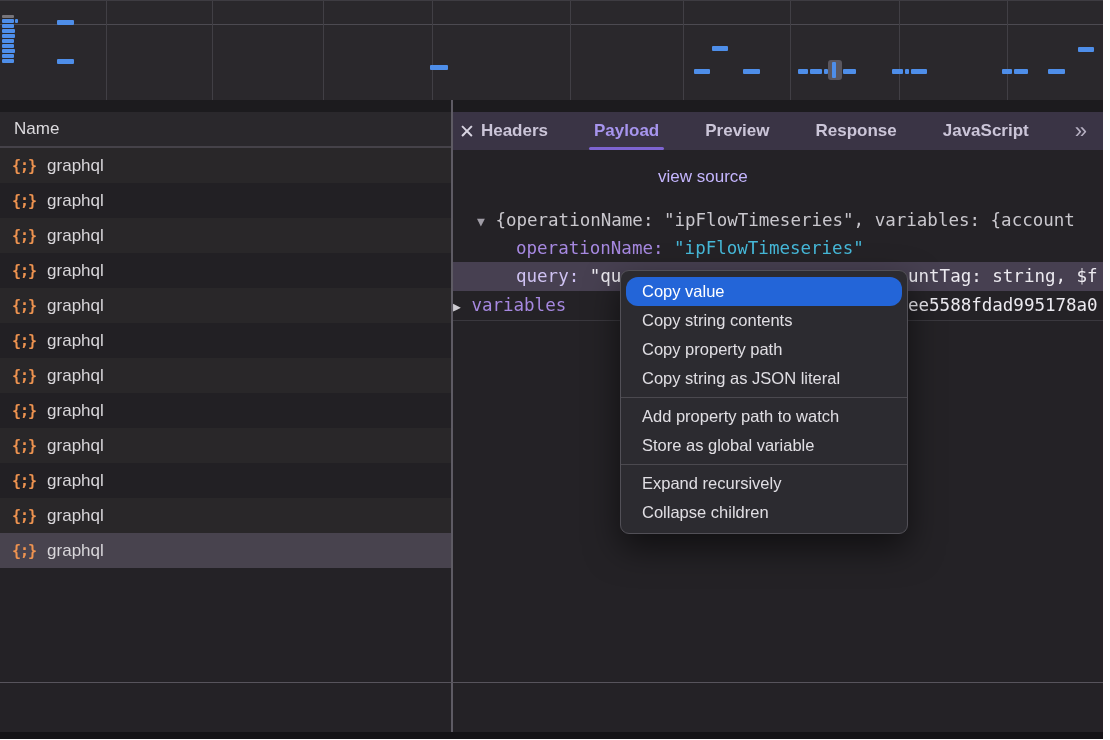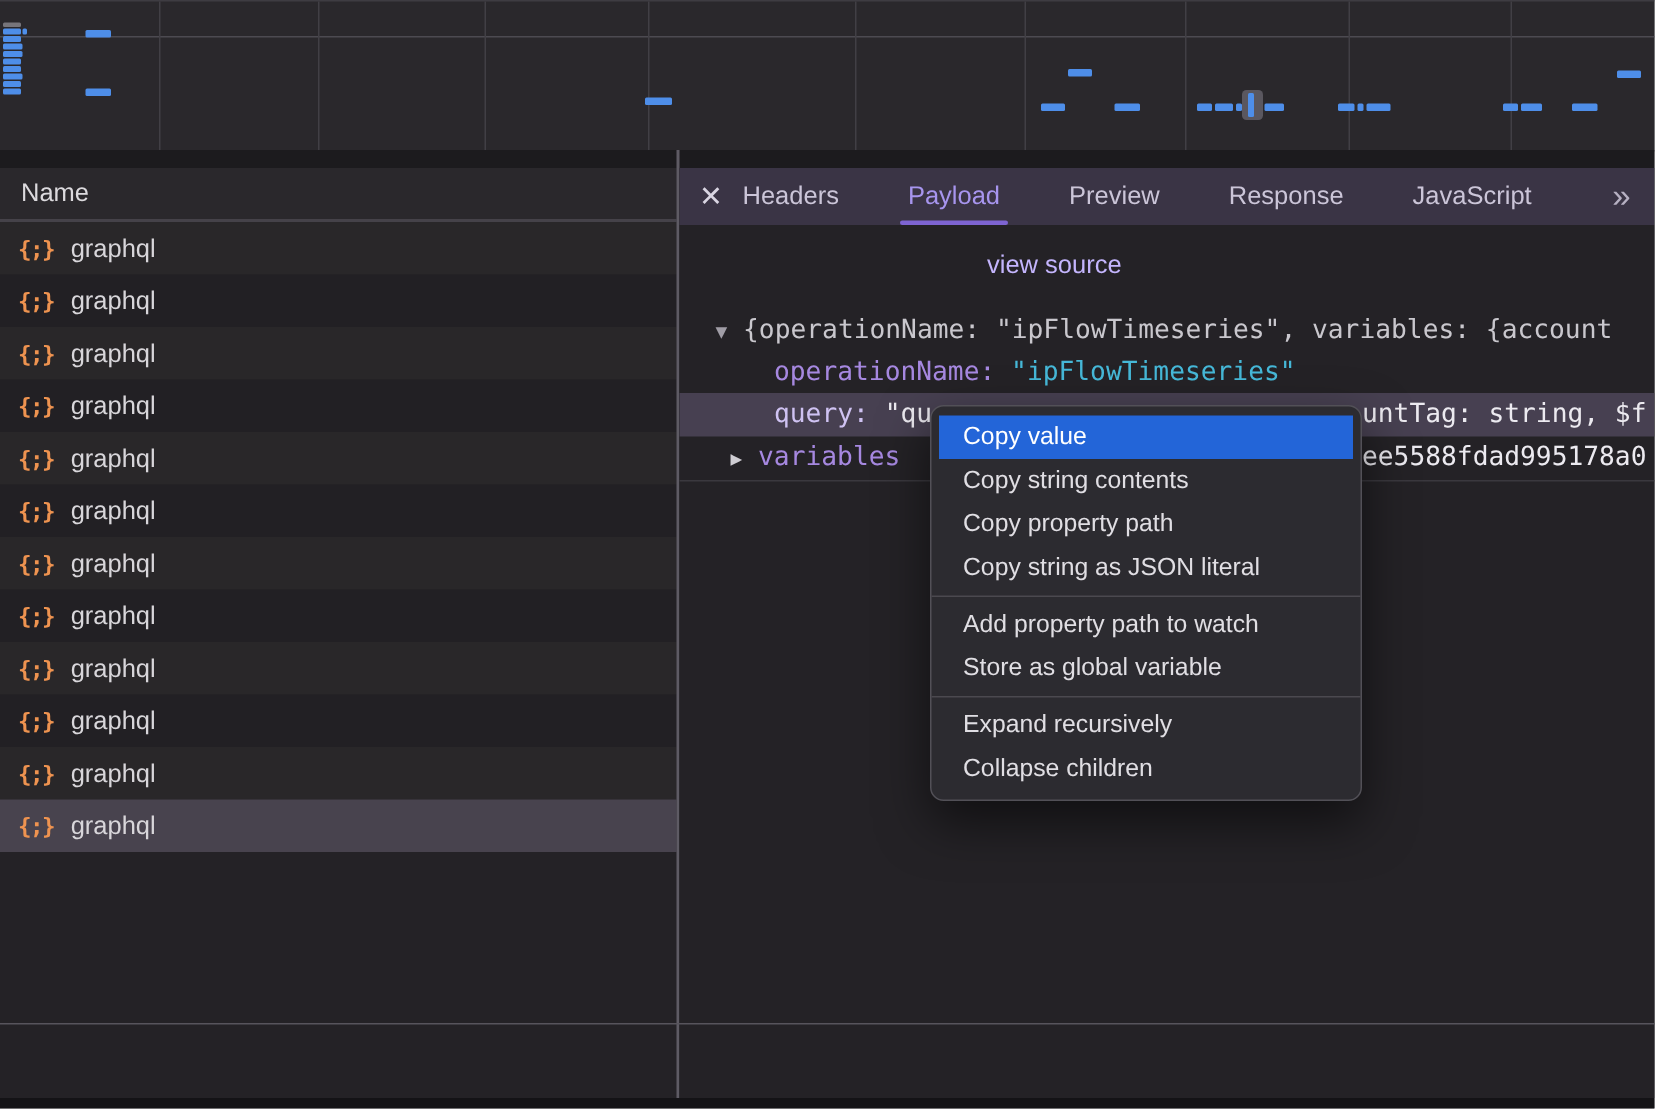--- a/index.html
+++ b/index.html
@@ -22,21 +22,21 @@
   .req-row:nth-child(even){background:#222024;}
   .req-row.selected{background:#48434e;}
   .req-icon{color:#ee9350;font-family:"DejaVu Sans Mono",monospace;font-weight:bold;font-size:15px;letter-spacing:-1px;}
 
   .vsplit{position:absolute;left:451px;top:100px;bottom:7px;width:2px;background:#5e5b64;}
 
   
   .right-panel{position:absolute;left:453px;top:112px;right:0;bottom:7px;background:#262428;}
   .tab-bar{height:38px;background:#3a3445;display:flex;align-items:center;color:#cbc5d8;font-size:17px;}
   .tab-close{width:42px;text-align:center;font-size:19px;color:#d9d5e2;cursor:default;}
-  .tabs-wrap{display:flex;align-items:flex-start;height:38px;}
+  .tabs-wrap{display:flex;align-items:flex-start;height:38px;font-weight:bold;}
   .tab{margin-right:46px;height:38px;line-height:38px;position:relative;}
   .tab.selected{color:#a795ee;}
   .tab.selected::after{content:"";position:absolute;left:-5px;right:-5px;bottom:0;height:3px;background:#7e64d2;border-radius:2px;}
   .tab-overflow{margin-left:auto;margin-right:16px;font-size:22px;color:#b6b0c2;line-height:38px;}
 
   .payload{position:absolute;left:0;top:38px;right:0;bottom:0;background:#242226;font-family:"DejaVu Sans Mono",monospace;}
   .section-header{position:absolute;left:0;top:12px;right:0;height:30px;line-height:30px;font-family:"Liberation Sans",sans-serif;white-space:nowrap;}
   .section-title{position:absolute;left:6px;font-weight:bold;font-size:17.5px;color:#eceaf0;}
   .view-source{position:absolute;left:205px;font-size:17px;color:#c4b5fd;}
   .tree-row{position:absolute;left:0;right:0;height:29px;line-height:29px;white-space:nowrap;overflow:hidden;font-size:17.5px;color:#c9c7cd;}
@@ -48,21 +48,21 @@
   .tree-row.sel .str{color:#eceaf0;}
   .frag{position:absolute;left:455px;top:0;color:#eceaf0;}
   .section-divider{position:absolute;left:0;top:170px;right:0;height:1px;background:#3a383e;}
 
   .footer-divider{position:absolute;left:0;top:682px;width:1103px;height:1px;background:#57545c;}
   .bottom-bar{position:absolute;left:0;top:732px;width:1103px;height:7px;background:#141316;}
 
   
   .context-menu{position:absolute;left:620px;top:270px;width:286px;background:#2c2b30;border:1px solid #525057;border-radius:9px;box-shadow:0 14px 34px rgba(0,0,0,.55);padding:6px 0;z-index:10;font-family:"Liberation Sans",sans-serif;}
   .menu-group + .menu-group{border-top:1px solid #4b494f;margin-top:4px;padding-top:4px;}
-  .menu-item{height:29px;line-height:29px;margin:0 5px;padding:0 16px;font-size:16.5px;color:#e0dee3;border-radius:0;white-space:nowrap;}
+  .menu-item{height:29px;line-height:29px;margin:0 5px;padding:0 16px;font-size:16.5px;color:#e0dee3;border-radius:12px;white-space:nowrap;}
   .menu-item.highlighted{background:#2365d8;color:#ffffff;}
 </style>
 </head>
 <body>
 
 <div class="app">
 
   <div class="overview">
     <div class="ruler-line"></div>
   <div class="gridline" style="left: 106px;"></div>
@@ -194,21 +194,21 @@
         <span class="str">"ipFlowTimeseries"</span>
       </div>
 
       <div class="tree-row sel" style="top:112px;padding-left:63px;">
         <span class="key">query:</span>
         <span> </span>
         <span class="str">"qu</span>
         <span class="frag">untTag: string, $f</span>
       </div>
 
-      <div class="tree-row" style="top:141px;padding-left:34px;">
+      <div class="tree-row" style="top:141px;">
         <span class="tw" style="color:#cfcdd3;">▶</span>
         <span> </span>
         <span class="key">variables</span>
         <span class="frag">ee5588fdad995178a0</span>
       </div>
 
       <div class="section-divider"></div>
     </div>
   </div>
 

